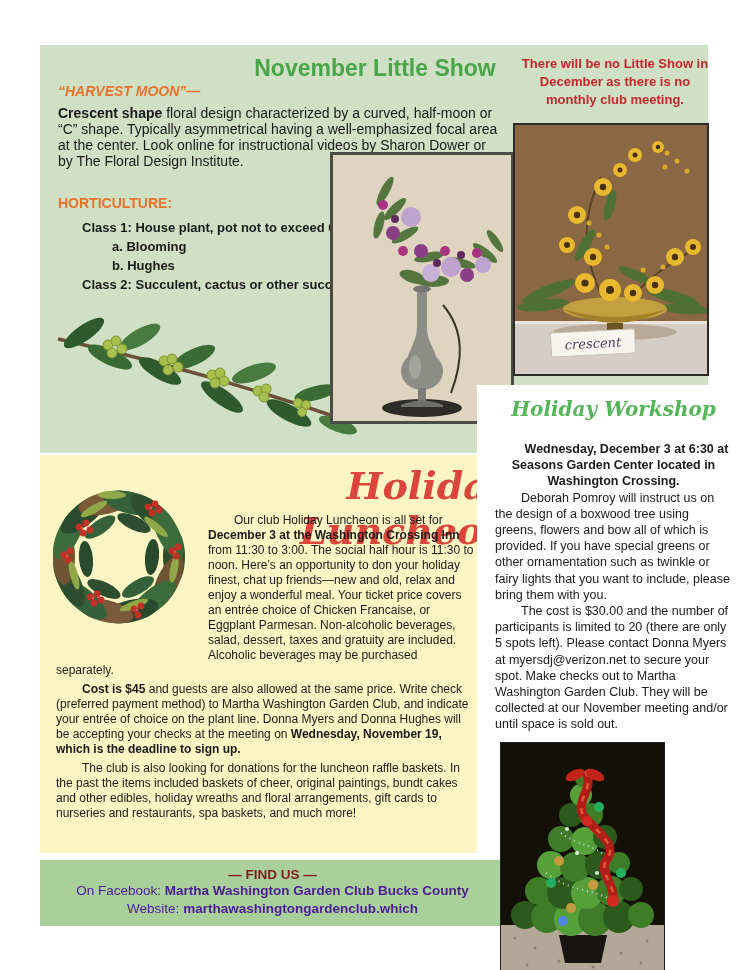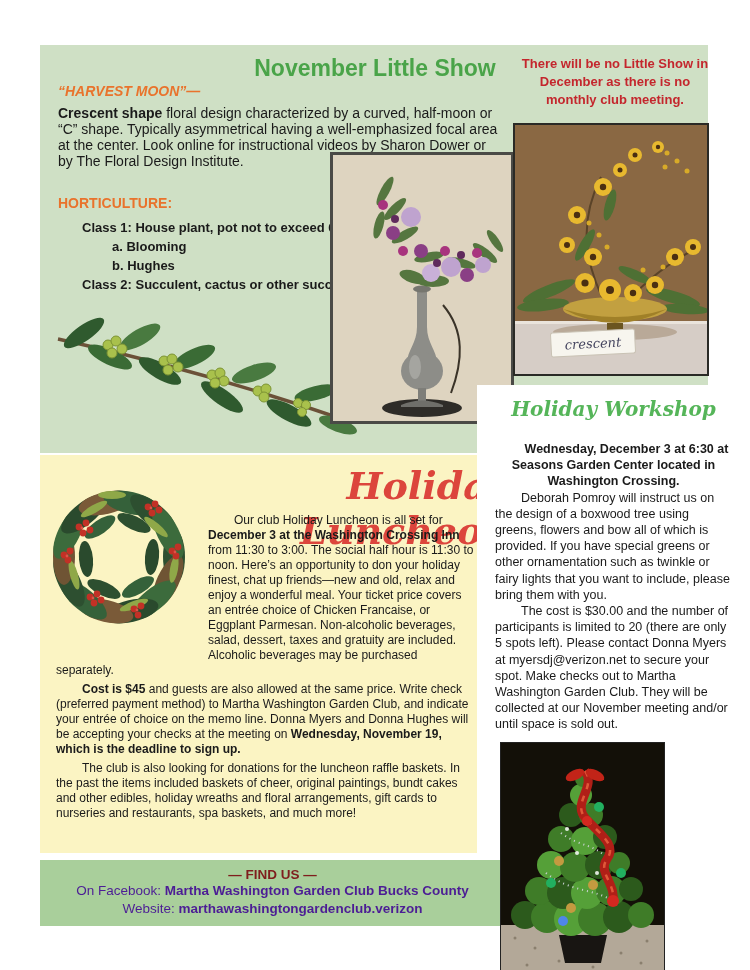--- a/index.html
+++ b/index.html
@@ -288,29 +288,29 @@
           <circle cx="103" cy="153" r="1.4"></circle>
           <circle cx="33" cy="99" r="1.4"></circle>
       </g>
     </svg>
 
     <div class="abs lun-title">Holiday Luncheon</div>
 
     <div class="abs lun-text">
       <div class="wreath-float"></div>
       <p><span>Our club Holiday Luncheon is all set for </span><span class="b">December 3 at the Washington Crossing Inn</span><span> from 11:30 to 3:00. The social half hour is 11:30 to noon. Here’s an opportunity to don your holiday finest, chat up friends—new and old, relax and enjoy a wonderful meal. Your ticket price covers an entrée choice of Chicken Francaise, or Eggplant Parmesan. Non-alcoholic beverages, salad, dessert, taxes and gratuity are included. Alcoholic beverages may be purchased separately.</span></p>
-      <p><span class="b">Cost is $45</span><span> and guests are also allowed at the same price. Write check (preferred payment method) to Martha Washington Garden Club, and indicate your entrée of choice on the memo line. Donna Myers and Donna Hughes will be accepting your checks at the meeting on </span><span class="b">Wednesday, November 19, which is the deadline to sign up.</span></p>
+      <p><span class="b">Cost is $45</span><span> and guests are also allowed at the same price. Write check (preferred payment method) to Martha Washington Garden Club, and indicate your entrée of choice on the plant line. Donna Myers and Donna Hughes will be accepting your checks at the meeting on </span><span class="b">Wednesday, November 19, which is the deadline to sign up.</span></p>
       <p>The club is also looking for donations for the luncheon raffle baskets. In the past the items included baskets of cheer, original paintings, bundt cakes and other edibles, holiday wreaths and floral arrangements, gift cards to nurseries and restaurants, spa baskets, and much more!</p>
     </div>
   </div>
 
   <div class="abs findus-bar">
     <div class="fu-head">— FIND US —</div>
     <div class="fu-line"><span>On Facebook: </span><span class="b">Martha Washington Garden Club Bucks County</span></div>
-    <div class="fu-line"><span>Website: </span><span class="b">marthawashingtongardenclub.verizon</span></div>
+    <div class="fu-line"><span>Website: </span><span class="b">marthawashingtongardenclub.which</span></div>
   </div>
 
   <svg class="abs tree-photo" viewBox="0 0 163 228">
     <rect width="163" height="228" fill="#131008"></rect>
     <rect y="182" width="163" height="46" fill="#b3a898"></rect>
     <g fill="#8a7f6e">
       <circle cx="14" cy="195" r="1.5"></circle>
         <circle cx="34" cy="205" r="1.5"></circle>
         <circle cx="58" cy="218" r="1.5"></circle>
       <circle cx="92" cy="224" r="1.5"></circle>

